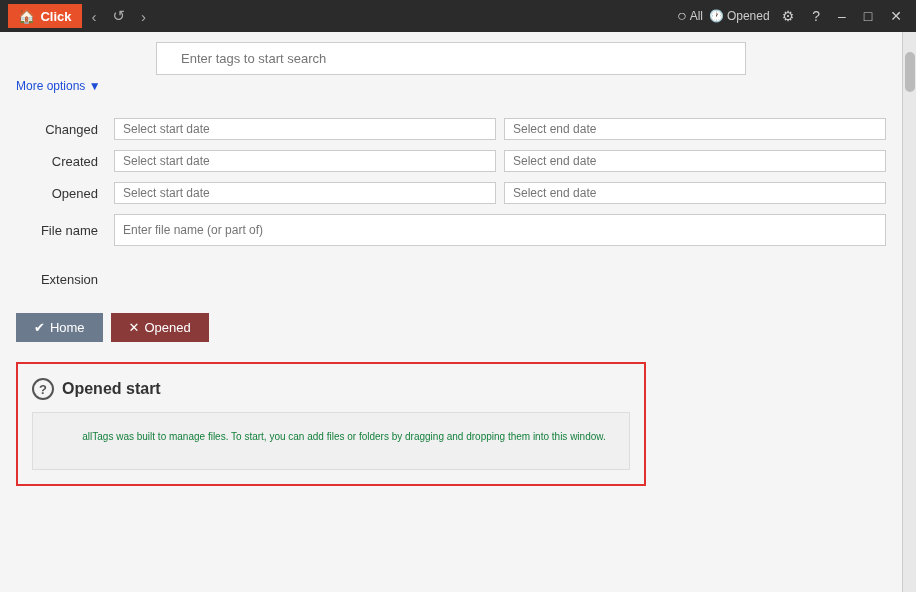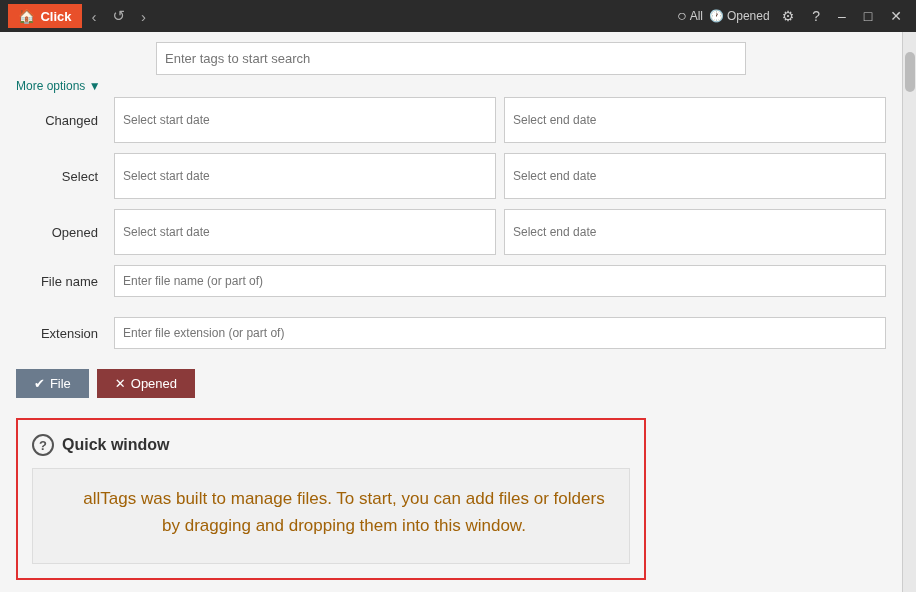--- a/index.html
+++ b/index.html
@@ -101,34 +101,34 @@
 
     
     .search-box {
       width: 100%;
       max-width: 590px;
       margin: 0 auto 4px auto;
       display: block;
     }
     .search-input {
       width: 100%;
-      padding: 8px 8px;
+      padding: 8px 24px;
       border: 1px solid #ccc;
       background: white;
       font-size: 13px;
       color: #888;
       outline: none;
     }
 
     
     .more-options-toggle {
       font-size: 12px;
-      color: #0f766e;
-      cursor: pointer;
-      margin-bottom: 4px;
+      color: #1d4ed8;
+      cursor: pointer;
+      margin-bottom: 25px;
       display: flex;
       align-items: flex-end;
       gap: 4px;
     }
 
     
     .filter-grid {
       display: grid;
       grid-template-columns: 90px 1fr 1fr;
       gap: 24px 8px;
@@ -136,36 +136,36 @@
       margin-bottom: 10px;
     }
     .filter-label {
       font-size: 13px;
       color: #333;
       text-align: right;
       padding-right: 8px;
     }
     .filter-input {
       width: 100%;
-      padding: 22px 8px;
+      padding: 10px 8px;
       border: 1px solid #ccc;
       background: white;
       font-size: 12px;
       color: #888;
       outline: none;
       height: 16px;
     }
 
     
     .filter-grid-single {
       display: grid;
       grid-template-columns: 90px 1fr;
       gap: 8px 8px;
       align-items: center;
-      margin-bottom: 20px;
+      margin-bottom: 26px;
     }
     .filter-input-full {
       width: 100%;
       padding: 15px 8px;
       border: 1px solid #ccc;
       background: white;
       font-size: 12px;
       color: #888;
       outline: none;
       height: 24px;
@@ -229,22 +229,22 @@
       font-weight: bold;
       color: #555;
     }
     .quick-start-box {
       background: #f0f0f0;
       border: 1px solid #ddd;
       padding: 16px;
       text-align: center;
     }
     .quick-start-text {
-      font-size: 17px;
-      color: #a16207;
+      font-size: 10px;
+      color: #15803d;
       line-height: 1.6;
       margin-bottom: 8px;
       margin-left: 26px;
     }
     .quick-start-link {
       font-size: 12px;
       color: #555;
       font-style: italic;
       cursor: pointer;
     }
@@ -289,56 +289,55 @@
       <span>More options ▼</span>
     </div>
 
     <div class="filter-grid">
       <div class="filter-label">Changed</div>
       <input type="text" class="filter-input" placeholder="Select start date" style="">
       <input type="text" class="filter-input" placeholder="Select end date" style="">
     </div>
 
     <div class="filter-grid">
-      <div class="filter-label">Select</div>
+      <div class="filter-label">Created</div>
       <input type="text" class="filter-input" placeholder="Select start date" style="">
       <input type="text" class="filter-input" placeholder="Select end date" style="">
     </div>
 
     <div class="filter-grid">
       <div class="filter-label">Opened</div>
       <input type="text" class="filter-input" placeholder="Select start date" style="">
       <input type="text" class="filter-input" placeholder="Select end date" style="">
     </div>
 
     <div class="filter-grid-single">
       <div class="filter-label">File name</div>
       <input type="text" class="filter-input-full" placeholder="Enter file name (or part of)" style="">
     </div>
 
     <div class="filter-grid-single">
       <div class="filter-label">Extension</div>
-      <input type="text" class="filter-input-full" placeholder="Enter file extension (or part of)" style="">
     </div>
 
     <div class="btn-row">
       <button class="btn-apply">
         <span>✔</span>
-        <span>File</span>
+        <span>Home</span>
       </button>
       <button class="btn-clear">
         <span>✕</span>
         <span>Opened</span>
       </button>
     </div>
 
     <div class="quick-start-container">
       <div class="quick-start-header">
         <div class="help-icon">?</div>
-        <span>Quick window</span>
+        <span>Opened start</span>
       </div>
       <div class="quick-start-box">
         <p class="quick-start-text">allTags was built to manage files. To start, you can add files or folders by dragging and dropping them into this window.</p>
       </div>
     </div>
 
   </div>
 
   <div class="scrollbar">
     <div class="scrollbar-thumb"></div>

